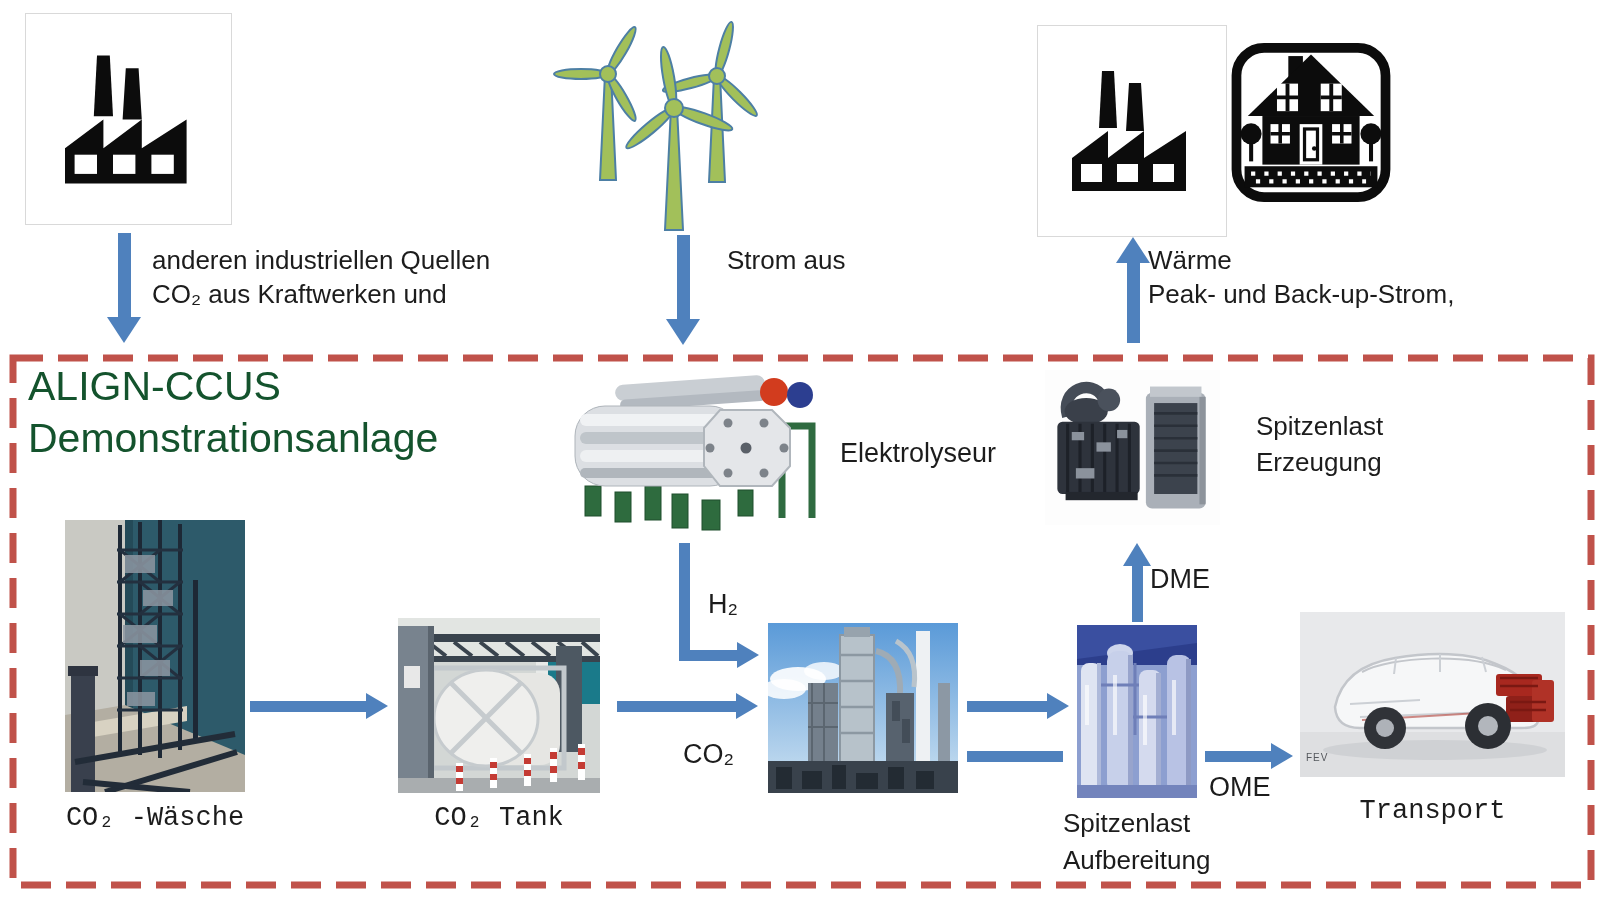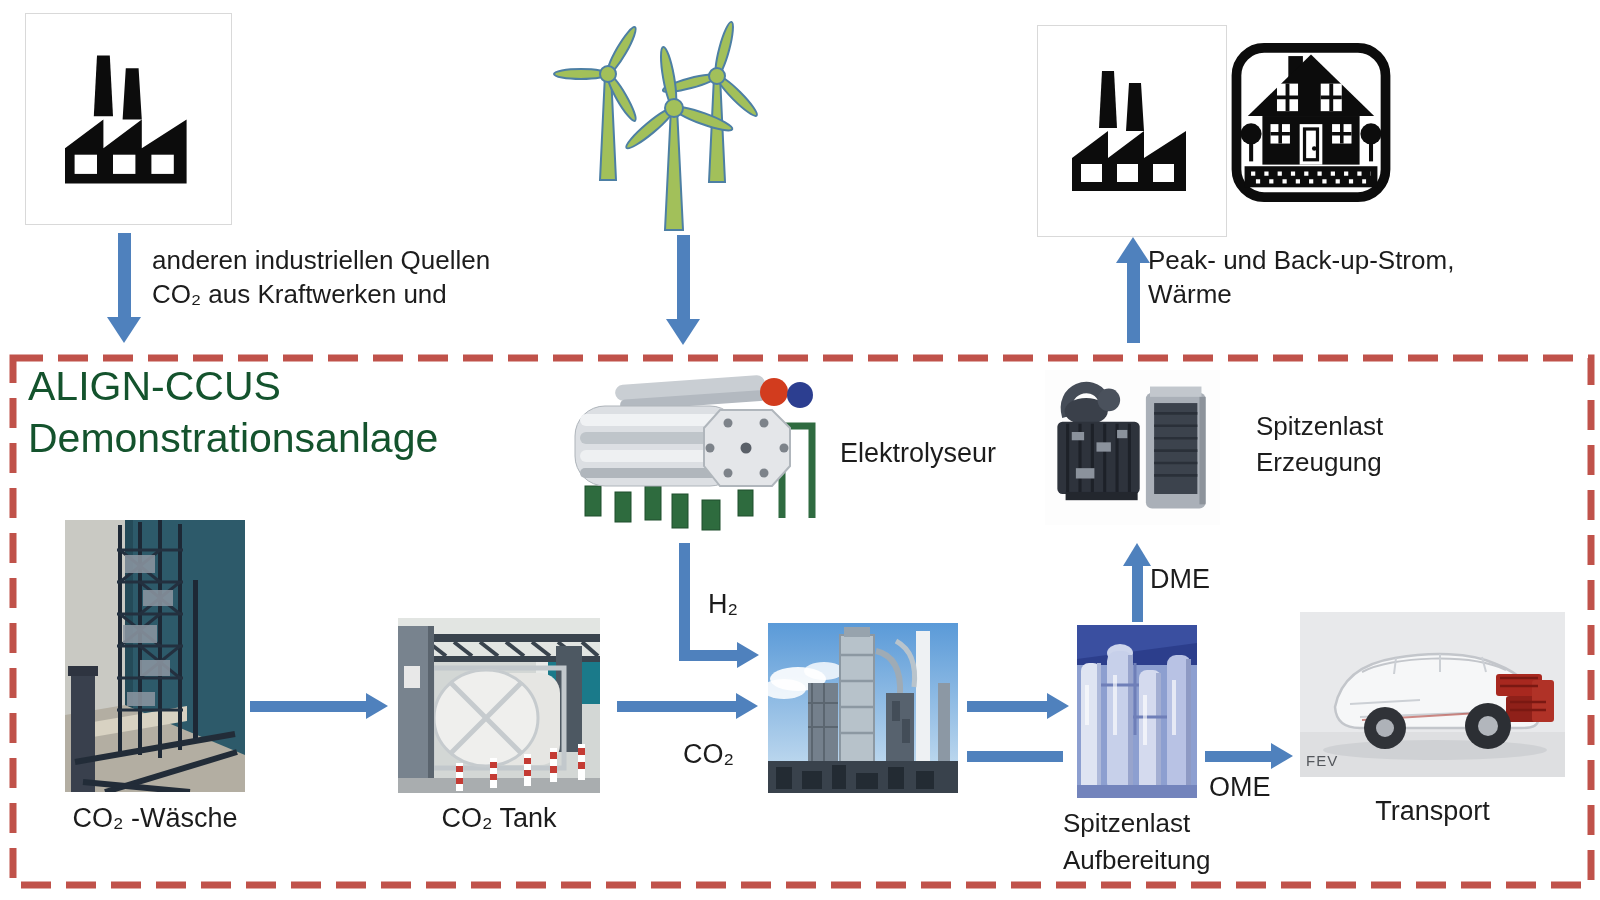--- a/index.html
+++ b/index.html
@@ -6,31 +6,31 @@
   .canvas{position:relative;width:1600px;height:900px;background:#ffffff;overflow:hidden;
           font-family:"Liberation Sans",sans-serif;color:#161616;}
   .abs{position:absolute;}
   .icon-box{position:absolute;background:#fff;border:1px solid #d9d9d9;
             display:flex;align-items:center;justify-content:center;}
   .photo{position:absolute;}
   .photo svg,.icon-box svg,.iconsvg svg{display:block;width:100%;height:100%;}
   .caption{position:absolute;font-size:26px;line-height:34px;white-space:nowrap;color:#1c1c1c;}
   .title{position:absolute;font-size:41px;line-height:52px;color:#14532d;white-space:nowrap;}
   .photo-label{position:absolute;font-size:27px;line-height:36px;color:#1c1c1c;
-               text-align:center;white-space:nowrap;}
+               text-align:center;white-space:nowrap;font-family:Liberation Mono, monospace;}
   .flow-label{position:absolute;font-size:27px;color:#1c1c1c;white-space:nowrap;margin-top:8px;}
   .shaft{position:absolute;background:#4f81bd;}
   .head-right{position:absolute;width:0;height:0;border-top:13px solid transparent;
               border-bottom:13px solid transparent;border-left:22px solid #4f81bd;}
   .head-down{position:absolute;width:0;height:0;border-left:17px solid transparent;
              border-right:17px solid transparent;border-top:26px solid #4f81bd;}
   .head-up{position:absolute;width:0;height:0;border-left:17px solid transparent;
            border-right:17px solid transparent;border-bottom:26px solid #4f81bd;}
   .head-up.small{border-left-width:14px;border-right-width:14px;border-bottom-width:23px;}
-  .watermark{position:absolute;font-size:15px;color:#54575c;letter-spacing:1px;}
+  .watermark{position:absolute;font-size:10px;color:#54575c;letter-spacing:1px;}
 </style>
 </head>
 <body>
 
 <div class="canvas">
 
   <div class="icon-box" style="left:25px;top:13px;width:205px;height:210px;">
     <span class="iconsvg" style="width:160px;height:165px;">
       <svg viewBox="0 0 100 100" preserveAspectRatio="xMidYMid meet">
         <g fill="#0c0c0c">
@@ -135,27 +135,28 @@
   <div class="shaft" style="left:118px;top:233px;width:13px;height:86px;"></div>
   <div class="head-down" style="left:107px;top:317px;"></div>
   <div class="caption" style="left:152px;top:243px;">
     <div>anderen industriellen Quellen</div>
     <div>CO₂ aus Kraftwerken und</div>
   </div>
 
   <div class="shaft" style="left:677px;top:235px;width:13px;height:86px;"></div>
   <div class="head-down" style="left:666px;top:319px;"></div>
   <div class="caption" style="left:727px;top:243px;">
+    <div>Strom aus</div>
   </div>
 
   <div class="head-up" style="left:1116px;top:237px;"></div>
   <div class="shaft" style="left:1127px;top:261px;width:13px;height:82px;"></div>
   <div class="caption" style="left:1148px;top:243px;">
+    <div>Wärme</div>
     <div>Peak- und Back-up-Strom,</div>
-    <div>Wärme</div>
   </div>
 
   <svg class="abs" style="left:0;top:0;width:1600px;height:900px;pointer-events:none;">
     <rect x="13" y="358" width="1578" height="527" fill="none" stroke="#c0524a" stroke-width="7" stroke-dasharray="30 15"></rect>
   </svg>
 
   <div class="title" style="left:28px;top:360px;">
     <div>ALIGN-CCUS</div>
     <div>Demonstrationsanlage</div>
   </div>

